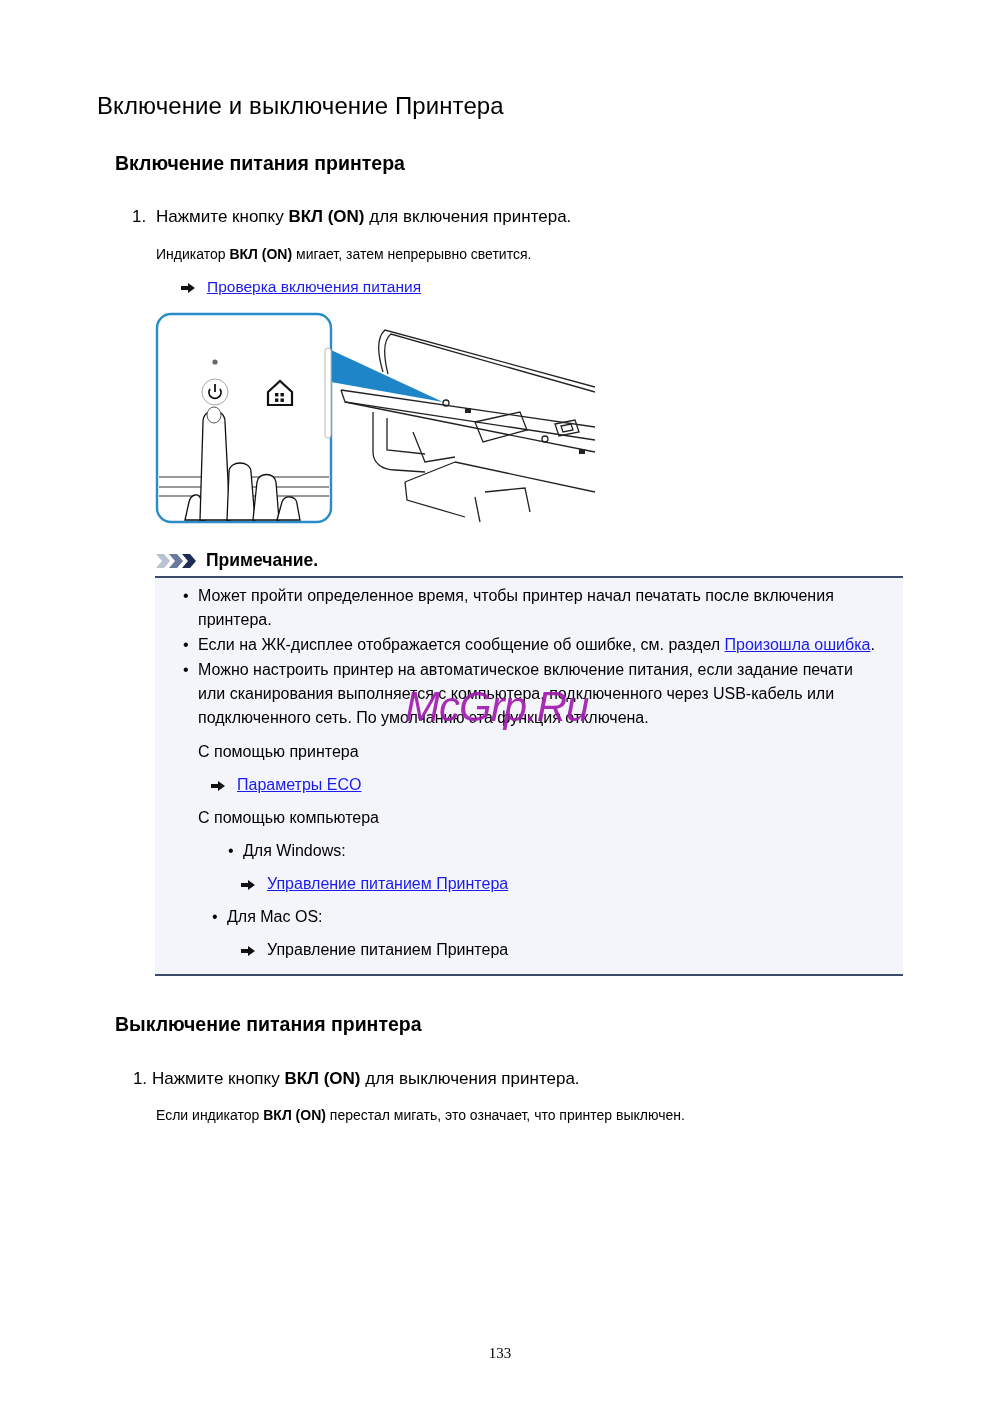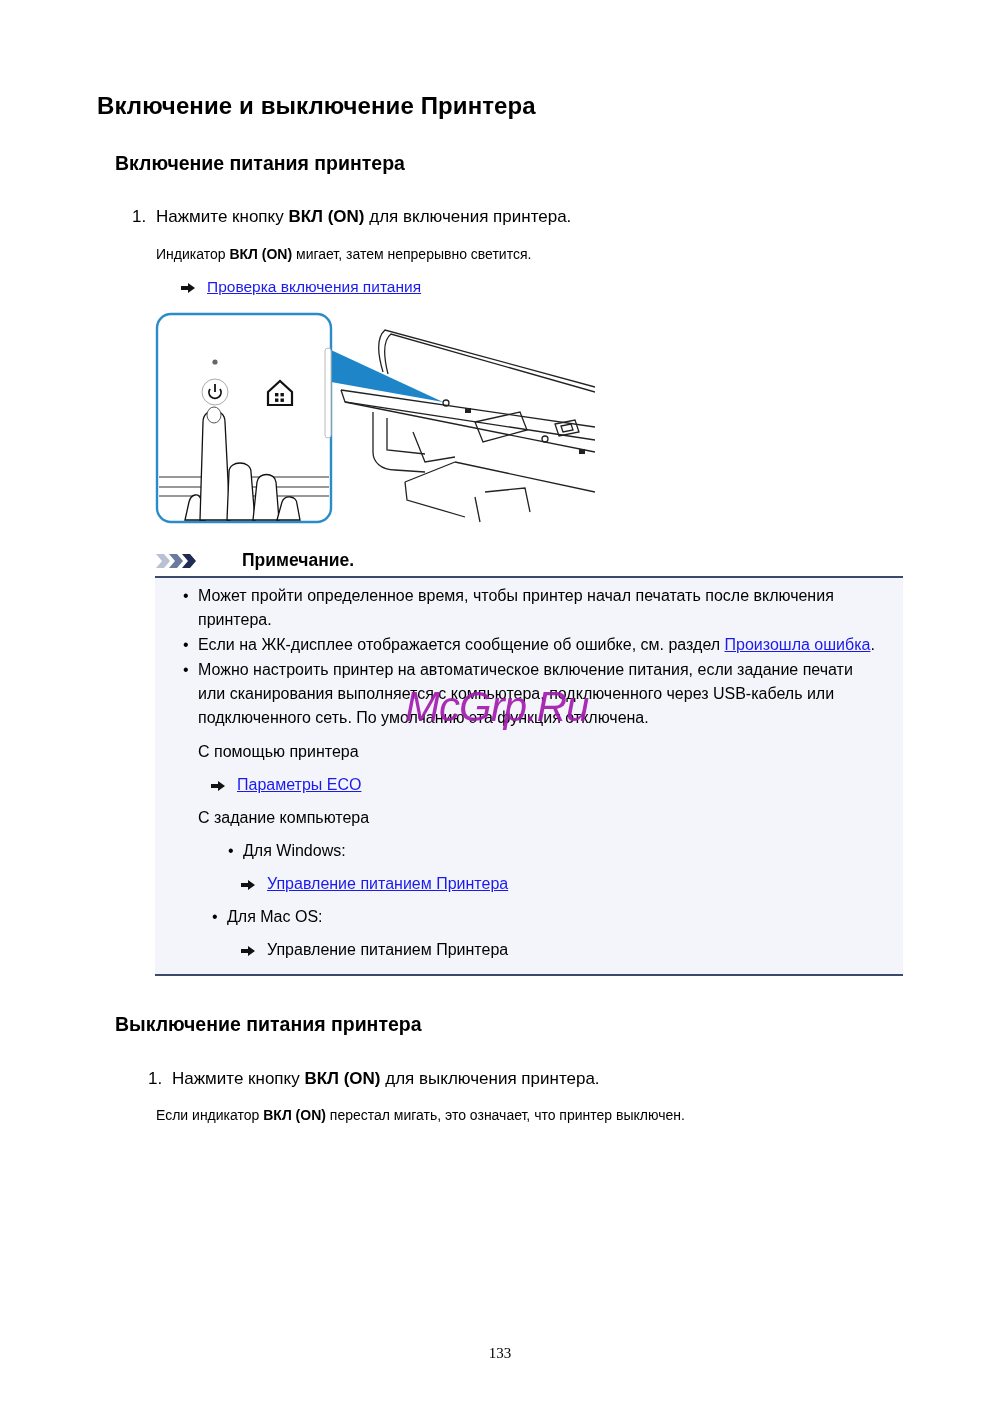--- a/index.html
+++ b/index.html
@@ -1,26 +1,26 @@
 <!DOCTYPE html>
 <html><head>
 <meta charset="utf-8">
 <style>
   html, body { margin: 0; padding: 0; background: #ffffff; }
   body { width: 1000px; height: 1414px; position: relative; overflow: hidden;
          font-family: "Liberation Sans", "DejaVu Sans", sans-serif; color: #000; }
   .abs { position: absolute; }
-  h1.title { position: absolute; left: 97px; top: 92px; margin: 0; font-size: 24px; font-weight: bold; letter-spacing: 0.1px; }
+  h1.title { position: absolute; left: 97px; top: 92px; margin: 0; font-size: 24px; font-weight: normal; letter-spacing: 0.1px; }
   h2.sub { position: absolute; margin: 0; font-size: 19.5px; font-weight: bold; }
   .step { position: absolute; font-size: 17px; }
   .step .num { display: inline-block; width: 24px; }
   .para { position: absolute; font-size: 14px; }
   .link { color: #1a1aee; text-decoration: underline; }
   .arrow { display: inline-block; width: 14px; height: 10px; vertical-align: middle; margin-right: 12px; }
-  .note-head { position: absolute; left: 156px; top: 550px; font-size: 17.5px; font-weight: bold; display: flex; align-items: center; gap: 36px; }
+  .note-head { position: absolute; left: 156px; top: 550px; font-size: 17.5px; font-weight: bold; display: flex; align-items: center; }
   .note-box { position: absolute; left: 155px; top: 576px; width: 748px; height: 400px; background: #f4f5fb;
               border-top: 2px solid #3b4a6b; border-bottom: 2px solid #3b4a6b; box-sizing: border-box; }
   .nt { position: absolute; font-size: 16px; line-height: 24px; white-space: nowrap; }
   .bullet { display: inline-block; width: 15px; }
   .watermark { position: absolute; left: 405px; top: 683px; font-size: 42px; color: #a21caf; font-style: italic;
                font-family: "Liberation Sans", sans-serif; letter-spacing: -1px; opacity: 0.92; }
   .pagenum { position: absolute; left: 0; width: 1000px; top: 1345px; text-align: center;
              font-family: "Liberation Serif", "DejaVu Serif", serif; font-size: 15px; }
 </style>
 </head>
@@ -135,21 +135,21 @@
 <div class="nt" style="left:198px; top:706px;">подключенного сеть. По умолчанию эта функция отключена.</div>
 
 <div class="nt" style="left:198px; top:740px;">С помощью принтера</div>
 
 <div class="nt" style="left:211px; top:773px;">
   <svg class="arrow" viewBox="0 0 14 10">
       <path d="M0 3 H7 V0 L14 5 L7 10 V7 H0 Z" fill="#111"></path>
     </svg><a class="link">Параметры ECO</a>
 </div>
 
-<div class="nt" style="left:198px; top:806px;">С задание компьютера</div>
+<div class="nt" style="left:198px; top:806px;">С помощью компьютера</div>
 
 <div class="nt" style="left:212px; top:839px;margin-left:16px;">
   <span class="bullet">•</span><span>Для Windows:</span>
 </div>
 
 <div class="nt" style="left:241px; top:872px;">
   <svg class="arrow" viewBox="0 0 14 10">
       <path d="M0 3 H7 V0 L14 5 L7 10 V7 H0 Z" fill="#111"></path>
     </svg><a class="link">Управление питанием Принтера</a>
 </div>
@@ -161,21 +161,21 @@
 <div class="nt" style="left:241px; top:938px;">
   <svg class="arrow" viewBox="0 0 14 10">
       <path d="M0 3 H7 V0 L14 5 L7 10 V7 H0 Z" fill="#111"></path>
     </svg><span>Управление питанием Принтера</span>
 </div>
 
 <div class="watermark">McGrp.Ru</div>
 
 <h2 class="sub" style="left:115px; top:1013px;text-align:center;">Выключение питания принтера</h2>
 
-<div class="step" style="left:148px; top:1069px;">
+<div class="step" style="left:128px; top:1069px;text-align:center;">
   <span class="num">1.</span><span>Нажмите кнопку </span><b>ВКЛ (ON)</b><span> для выключения принтера.</span>
 </div>
 
 <div class="para" style="left:156px; top:1107px;">
   <span>Если индикатор </span><b>ВКЛ (ON)</b><span> перестал мигать, это означает, что принтер выключен.</span>
 </div>
 
 <div class="pagenum">133</div>
 
 </body></html>

